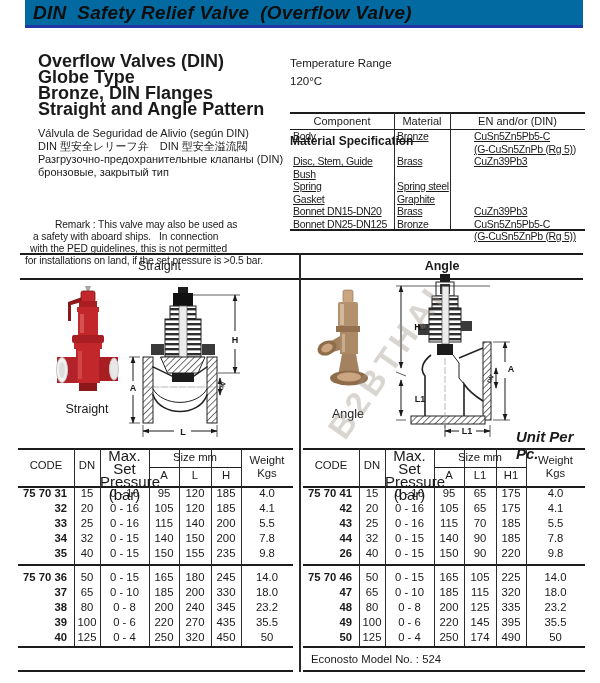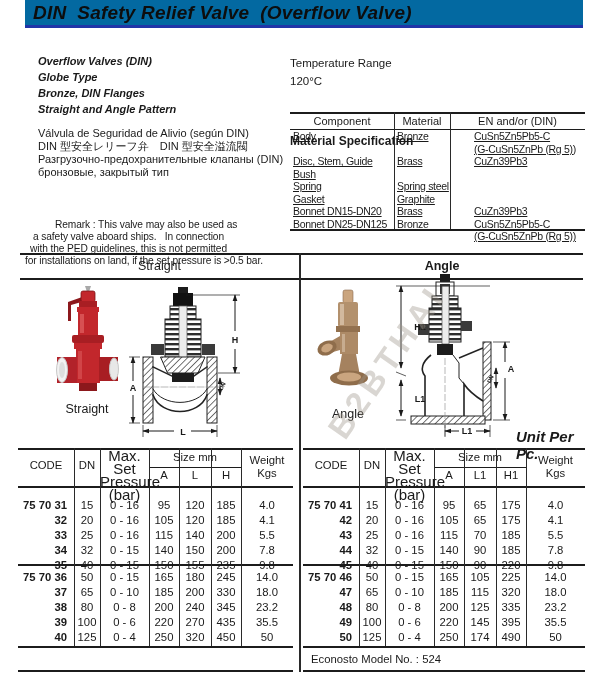--- a/index.html
+++ b/index.html
@@ -8,22 +8,22 @@
   .hline{position:absolute;background:#1c1c1c;}
   .vline{position:absolute;background:#2a2a2a;}
 
   
   .title-bar{position:absolute;left:25px;top:0;width:558px;height:25px;
              background:#0369a1;border-bottom:3px solid #2135a8;}
   .title{position:absolute;left:8px;top:2px;font-style:italic;font-weight:bold;
          font-size:19px;white-space:pre;letter-spacing:.2px;color:#0d0d0d;}
 
   
-  .prod-lines{position:absolute;left:38px;top:53px;font-style:italic;font-weight:bold;
-              font-size:11px;line-height:16px;}
+  .prod-lines{position:absolute;left:38px;top:53px;font-weight:bold;
+              font-size:18px;line-height:16px;}
   .multi{position:absolute;left:38px;top:127px;font-size:11px;line-height:13px;}
   .remark{position:absolute;left:25px;top:183px;width:275px;font-size:10.2px;line-height:12px;
           letter-spacing:-0.1px;white-space:pre;}
   .remark div:nth-of-type(1){padding-left:30px;}
   .remark div:nth-of-type(2){padding-left:8px;}
   .remark div:nth-of-type(3){padding-left:5px;}
 
   
   .temp-label{position:absolute;left:290px;top:57px;font-size:11.5px;}
   .temp-value{position:absolute;left:290px;top:75px;font-size:11.5px;}
@@ -49,21 +49,21 @@
   .spec-table{position:absolute;top:448px;height:224px;font-size:11.3px;}
   .st-left{left:18px;width:275px;} .st-right{left:303px;width:282px;}
   .shead{position:absolute;text-align:center;white-space:pre-line;}
   .h-code{left:0;width:56px;top:11px;}
   .h-dn{left:56px;width:26px;top:11px;}
   .h-press{left:82px;width:49px;top:1px;line-height:13px;font-size:15px;}
   .h-size{left:131px;width:92px;top:3px;}
   .h-s1{left:131px;width:30px;top:21px;} .h-s2{left:161px;width:32px;top:21px;} .h-s3{left:193px;width:30px;top:21px;}
   .h-weight{left:223px;right:0;top:6px;line-height:12.5px;}
   .sgroup{position:absolute;left:0;right:0;}
-  .g1{top:40px;height:76px;padding-top:10px;} .g2{top:118px;height:80px;padding-top:4px;}
+  .g1{top:28px;height:76px;padding-top:10px;} .g2{top:118px;height:80px;padding-top:4px;}
   .srow{display:grid;grid-template-columns:56px 26px 49px 30px 32px 30px 1fr;height:15px;
         line-height:15px;align-items:center;}
   .scell{text-align:center;}
   .scell-code{text-align:right;padding-right:7px;font-weight:bold;}
   .sfoot{position:absolute;left:0;right:0;top:200px;height:22px;line-height:22px;
          padding-left:8px;font-size:11.3px;}
 
   svg{position:absolute;overflow:visible;}
   svg text{font-family:"Liberation Sans",sans-serif;fill:#1a1a1a;}
 </style>
@@ -85,21 +85,21 @@
     </div>
   <div class="multi">
 
   <div>Válvula de Seguridad de Alivio (según DIN)</div>
       <div>DIN 型安全レリーフ弁　DIN 型安全溢流閥</div>
       <div>Разгрузочно-предохранительные клапаны (DIN)</div>
       <div>бронзовые, закрытый тип</div>
     </div>
   <div class="remark">
     
-  <div>Remark : This valve may also be used as</div><div>a safety valve aboard ships.   In connection</div><div>with the PED guidelines, this is not permitted</div><div>for installations on land, if the set pressure is &gt;0.5 bar.</div></div>
+  <div>Remark : This valve may also be used as</div><div>a safety with aboard ships.   In connection</div><div>with the PED guidelines, this is not permitted</div><div>for installations on land, if the set pressure is &gt;0.5 bar.</div></div>
 
   <div class="temp-label">Temperature Range</div>
   <div class="temp-value">120°C</div>
 
   <div class="mat-title">Material Specification</div>
   <div class="mat-table">
     <div class="hline" style="left:0;right:0;top:0;height:1.5px;"></div>
     <div class="mat-head mh-comp">Component</div>
     <div class="mat-head mh-mat">Material</div>
     <div class="mat-head mh-en">EN and/or (DIN)</div>
@@ -487,21 +487,21 @@
         <div class="srow">
           <div class="scell scell-code">44</div>
           <div class="scell scell-dn">32</div>
           <div class="scell scell-pressure">0 - 15</div>
           <div class="scell scell-c1">140</div>
           <div class="scell scell-c2">90</div>
           <div class="scell scell-c3">185</div>
           <div class="scell scell-weight">7.8</div>
         </div>
         <div class="srow">
-          <div class="scell scell-code">45</div>
+          <div class="scell scell-code">26</div>
           <div class="scell scell-dn">40</div>
           <div class="scell scell-pressure">0 - 15</div>
           <div class="scell scell-c1">150</div>
           <div class="scell scell-c2">90</div>
           <div class="scell scell-c3">220</div>
           <div class="scell scell-weight">9.8</div>
         </div>
       </div>
     <div class="sgroup g2">
         <div class="srow">

